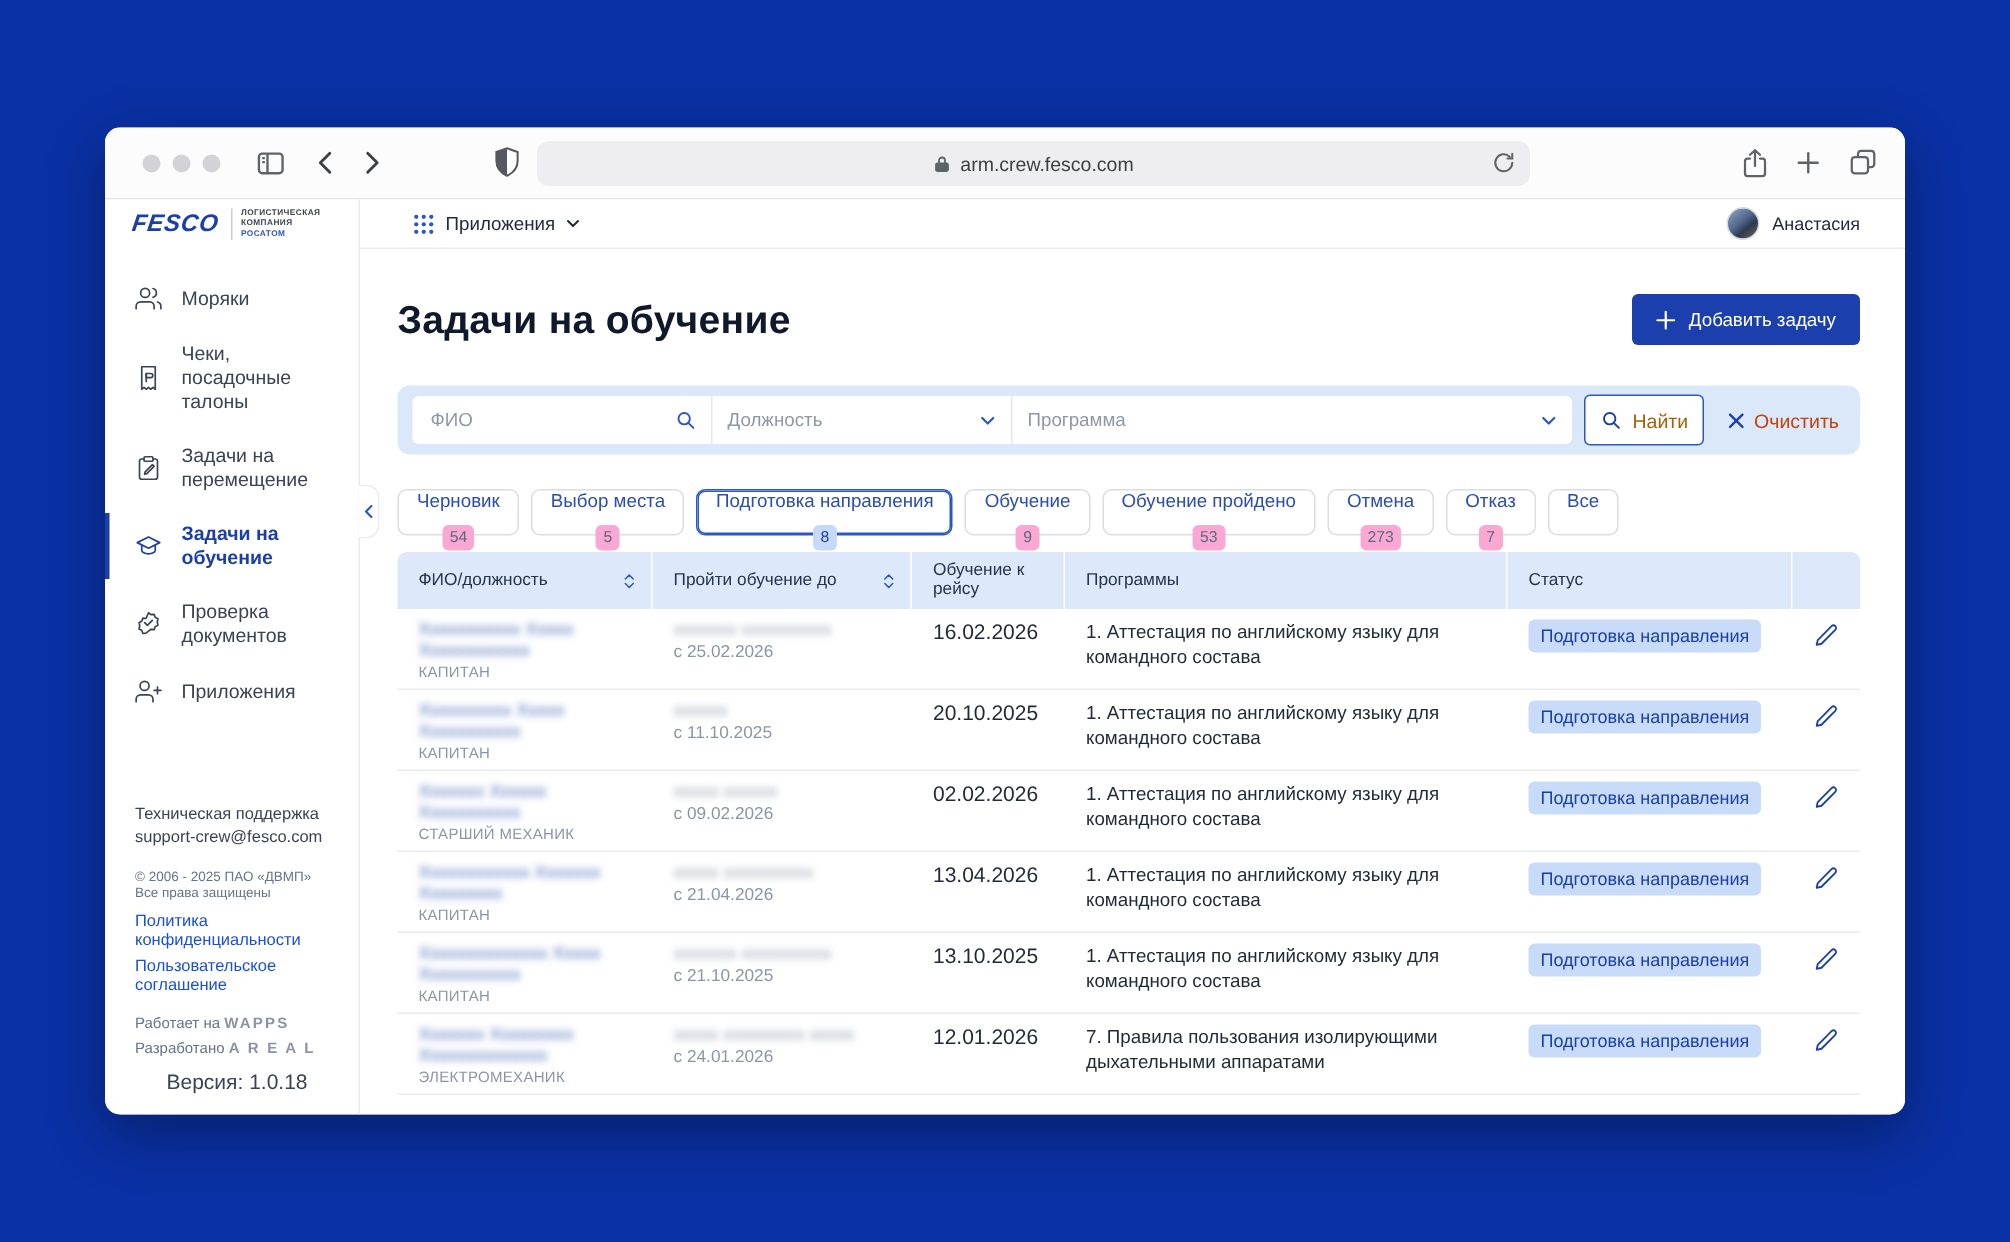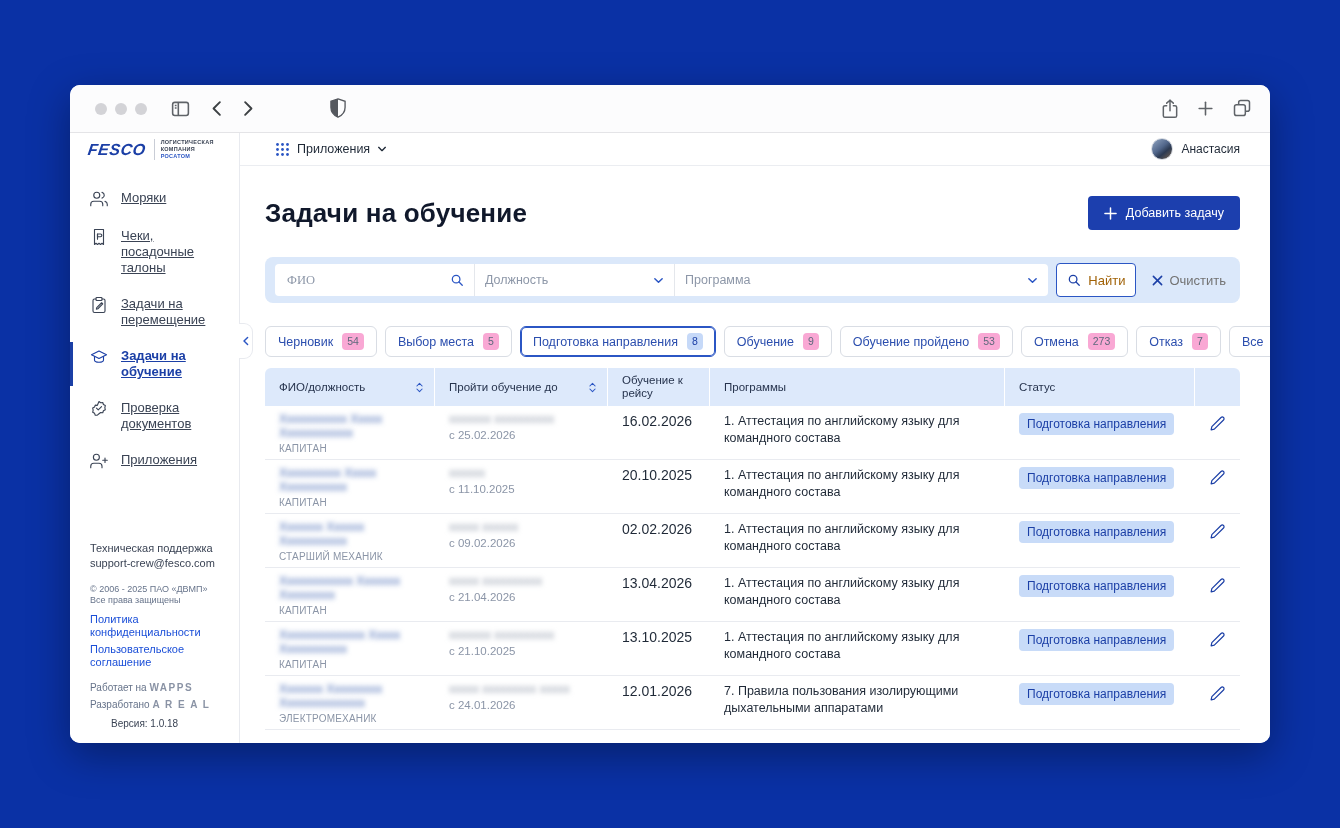--- a/index.html
+++ b/index.html
@@ -25,61 +25,61 @@
   }
   .url-reload { position: absolute; right: 9px; top: 6px; color: #5f6368; }
   
   .app-body { display: flex; height: 610px; position: relative; background: #fff; }
   .sidebar { width: 170px; flex: none; border-right: 1px solid #e8eaef; position: relative; }
   .logo-row { height: 33px; display: flex; align-items: center; padding-left: 18px; }
   .fesco { font-style: italic; font-weight: bold; font-size: 16px; color: #1b3fa6; letter-spacing: .5px; transform: skewX(-8deg); }
   .logo-tag { margin-left: 8px; padding-left: 6px; border-left: 1px solid #c9cdd6; font-size: 5.5px; line-height: 7px; color: #3a4354; font-weight: bold; letter-spacing: .3px; }
   .logo-tag .rosatom { color: #2b56c4; }
   .nav { margin-top: 14px; }
-  .side-item { position: relative; display: flex; align-items: flex-start; gap: 13px; padding: 10px 10px 10px 20px; font-size: 13px; color: #3a4354; cursor: pointer; text-decoration: underline; }
+  .side-item { position: relative; display: flex; align-items: center; gap: 13px; padding: 10px 10px 10px 20px; font-size: 13px; color: #3a4354; cursor: pointer; }
   .side-item svg { flex: none; }
   .side-item .lbl { line-height: 16px; }
   .side-item.active { color: #1b3fa6; font-weight: bold; }
   .side-item.active::before { content: ""; position: absolute; left: 0; top: 4px; bottom: 4px; width: 3px; background: #1b3fa6; }
   .collapse-tab {
     position: absolute; left: 169px; top: 190px; width: 14px; height: 36px; background: #fff;
     border: 1px solid #e8eaef; border-left: none; border-radius: 0 9px 9px 0;
     display: flex; align-items: center; justify-content: center; color: #2b56c4; z-index: 6; cursor: pointer;
   }
   .side-footer { position: absolute; left: 20px; right: 8px; bottom: 14px; }
   .sf-line { font-size: 11px; color: #3a4354; line-height: 15px; }
   .sf-copy { margin-top: 13px; font-size: 9px; color: #66738a; line-height: 11px; max-width: 135px; }
   .sf-link { margin-top: 7px; font-size: 11px; color: #1b4fd8; line-height: 13px; cursor: pointer; }
   .sf-powered { margin-top: 13px; font-size: 10px; color: #66738a; }
   .sf-powered .brand { font-weight: bold; letter-spacing: 1.5px; color: #8a93a5; font-size: 10px; }
-  .sf-version { margin-top: 8px; font-size: 10px; color: #3a4354; padding-left: 21px; }
+  .sf-version { margin-top: 8px; font-size: 14px; color: #3a4354; padding-left: 21px; }
   
   .main { flex: 1; overflow: hidden; }
   .app-header { height: 33px; border-bottom: 1px solid #ebedf1; display: flex; align-items: center; justify-content: space-between; padding: 0 30px 0 35px; }
   .apps-trigger { display: flex; align-items: center; gap: 7px; font-size: 12.5px; color: #1f2937; cursor: pointer; }
   .user-chip { display: flex; align-items: center; gap: 8px; font-size: 12px; color: #1f2937; cursor: pointer; }
   .avatar { width: 22px; height: 22px; border-radius: 50%; background: linear-gradient(140deg,#93a7c4,#51668a 45%,#2c3a52 65%,#7a6550); border: 1px solid #d7dbe2; }
   .content { padding: 0 30px 0 25px; }
   .title-row { margin-top: 30px; display: flex; justify-content: space-between; align-items: center; }
   h1 { font-size: 26px; margin: 0; color: #10182b; letter-spacing: .2px; }
   .add-btn { background: #1c3fae; color: #fff; border: none; border-radius: 4px; height: 34px; padding: 0 16px; font-size: 12.5px; display: flex; align-items: center; gap: 9px; font-family: inherit; cursor: pointer; }
   
   .filter-panel { margin-top: 27px; background: #dbe8fa; border-radius: 8px; height: 46px; display: flex; align-items: center; padding: 0 10px; }
   .field-group { display: flex; background: #fff; border-radius: 4px; height: 32px; align-items: stretch; overflow: hidden; flex: 1; }
   .f-field { display: flex; align-items: center; padding: 0 10px; border-right: 1px solid #e4e7ec; color: #8d97a8; font-size: 12.5px; }
   .f-fio { width: 200px; justify-content: space-between; }
-  .f-fio input { border: none; outline: none; width: 150px; font-size: 12.5px; font-family: Liberation Serif, serif; color: #c2410c; background: transparent; }
+  .f-fio input { border: none; outline: none; width: 150px; font-size: 12.5px; font-family: Liberation Sans, sans-serif; color: #c2410c; background: transparent; }
   .f-fio input::placeholder { color: #8d97a8; }
   .f-pos { width: 200px; justify-content: space-between; cursor: pointer; }
   .f-prog { flex: 1; justify-content: space-between; border-right: none; cursor: pointer; }
   .find-btn { margin-left: 8px; height: 34px; min-width: 80px; background: #fff; border: 1px solid #2b56c4; border-radius: 4px; color: #a16207; font-size: 13px; display: flex; align-items: center; justify-content: center; gap: 7px; font-family: inherit; cursor: pointer; }
-  .clear-btn { margin-left: 12px; display: flex; align-items: center; gap: 6px; color: #737373; font-size: 13px; background: none; border: none; font-family: inherit; cursor: pointer; padding: 0 4px; }
+  .clear-btn { margin-left: 12px; display: flex; align-items: center; gap: 6px; color: #c2410c; font-size: 13px; background: none; border: none; font-family: inherit; cursor: pointer; padding: 0 4px; }
   
   .tabs { margin-top: 23px; display: flex; gap: 8px; }
-  .tab { height: 31px; border: 1px solid #d9dde4; background: #fff; border-radius: 6px; padding: 0 12px; display: flex; align-items: center; gap: 9px; font-size: 12.5px; color: #2b4eae; font-family: inherit; cursor: pointer; white-space: nowrap; }
+  .tab { height: 31px; border: 1px solid #d9dde4; background: #fff; border-radius: 6px; padding: 0 12px; display: flex; align-items: center; gap: 9px; font-size: 12.5px; color: #2b4eae; font-family: inherit; cursor: pointer; white-space: nowrap; flex-direction: column; }
   .tab .cnt { background: #f9a8d4; color: #5d687c; font-size: 10.5px; padding: 3px 5px; border-radius: 4px; line-height: 1; }
   .tab.active { border-color: #2b56c4; box-shadow: 0 0 0 1px #2b56c4 inset; }
   .tab.active .cnt { background: #c6d9f8; color: #1b3fa6; }
   
   .table { margin-top: 11px; width: 975px; }
   .t-head, .t-row { display: grid; grid-template-columns: 170px 173px 102px 295px 190px 45px; }
   .t-head { background: #dde9fb; border-radius: 6px 6px 0 0; }
   .th { padding: 6px 10px 6px 14px; font-size: 11.5px; color: #26334d; display: flex; align-items: center; justify-content: space-between; gap: 4px; border-right: 1px solid #fff; min-height: 37px; line-height: 13px; }
   .th:last-child { border-right: none; }
   .t-row { border-bottom: 1px solid #e9ebf0; }
@@ -121,20 +121,35 @@
       <svg width="19" height="19" viewBox="0 0 24 24" fill="none" stroke="#3c4043" stroke-width="2.4" stroke-linecap="round" stroke-linejoin="round">
           <polyline points="9 4 17 12 9 20"></polyline>
         </svg>
     </span>
     <span class="tb-icon" style="left:258px;top:12px">
       <svg width="20" height="22" viewBox="0 0 24 26" fill="none">
           <path d="M12 2l8.5 3v7c0 5.5-3.7 9.8-8.5 12-4.8-2.2-8.5-6.5-8.5-12V5L12 2z" stroke="#55585e" stroke-width="1.6"></path>
           <path d="M12 2L3.5 5v7c0 5.5 3.7 9.8 8.5 12V2z" fill="#55585e"></path>
         </svg>
     </span>
+    <div class="url-bar">
+      <span style="display:flex">
+        <svg width="12" height="13" viewBox="0 0 24 24" fill="none" stroke="#5f6368" stroke-width="2.4">
+            <rect x="4" y="11" width="16" height="10" rx="2" fill="#5f6368"></rect>
+            <path d="M8 11V7a4 4 0 0 1 8 0v4"></path>
+          </svg>
+      </span>
+      <span>arm.crew.fesco.com</span>
+      <span class="url-reload">
+        <svg width="17" height="17" viewBox="0 0 24 24" fill="none" stroke="#5f6368" stroke-width="1.9" stroke-linecap="round">
+            <path d="M20 12a8 8 0 1 1-2.4-5.7"></path>
+            <polyline points="20 3.5 20 8 15.5 8"></polyline>
+          </svg>
+      </span>
+    </div>
     <span class="tb-icon" style="left:1090px">
       <svg width="20" height="22" viewBox="0 0 24 26" fill="none" stroke="#5f6368" stroke-width="1.8" stroke-linecap="round" stroke-linejoin="round">
           <path d="M8 9H6a2 2 0 0 0-2 2v10a2 2 0 0 0 2 2h12a2 2 0 0 0 2-2V11a2 2 0 0 0-2-2h-2"></path>
           <line x1="12" y1="15" x2="12" y2="2.5"></line>
           <polyline points="8 6 12 2.5 16 6"></polyline>
         </svg>
     </span>
     <span class="tb-icon" style="left:1126px;top:14px">
       <svg width="19" height="19" viewBox="0 0 24 24" fill="none" stroke="#5f6368" stroke-width="2" stroke-linecap="round">
           <line x1="12" y1="4" x2="12" y2="20"></line>

